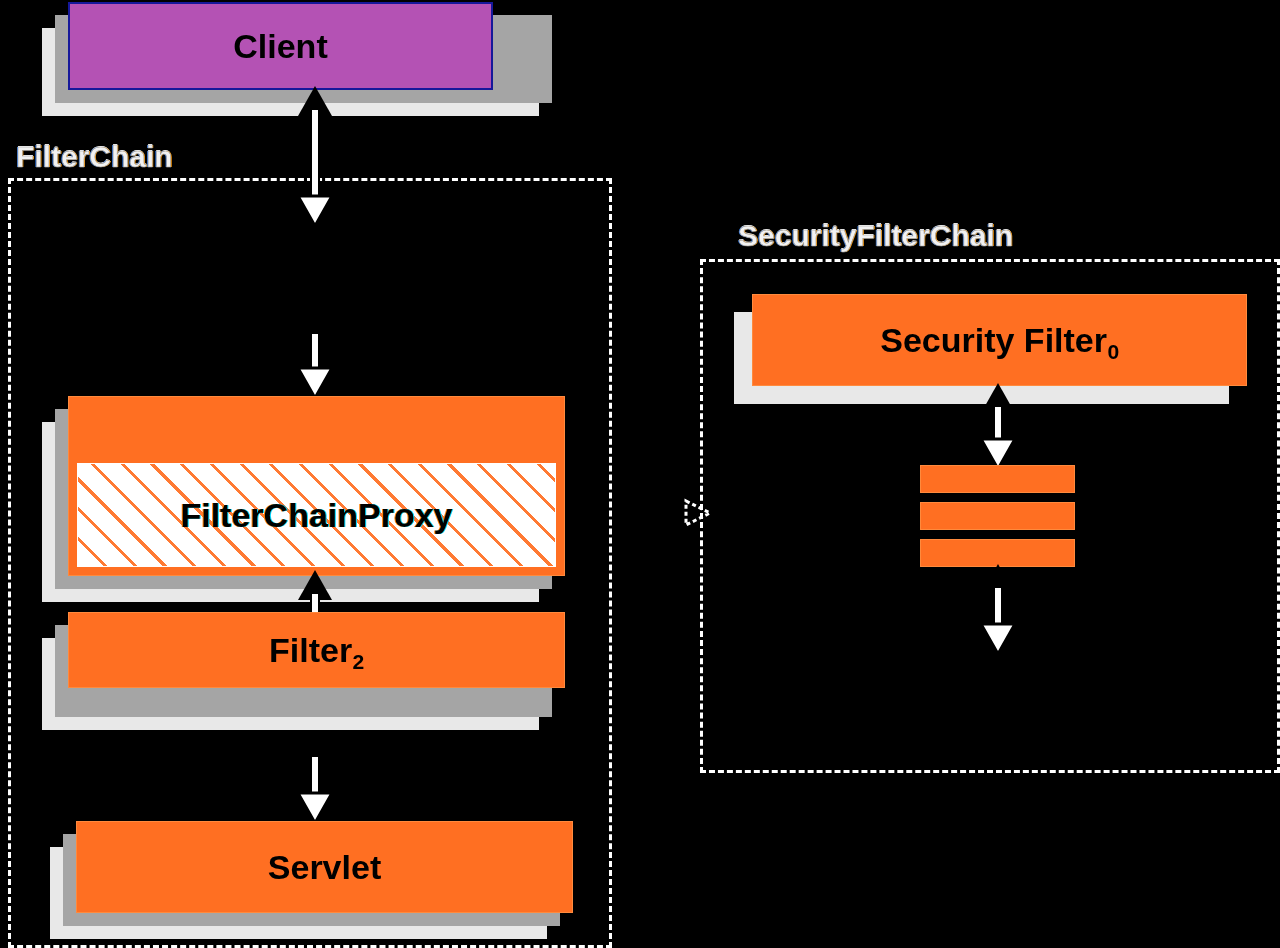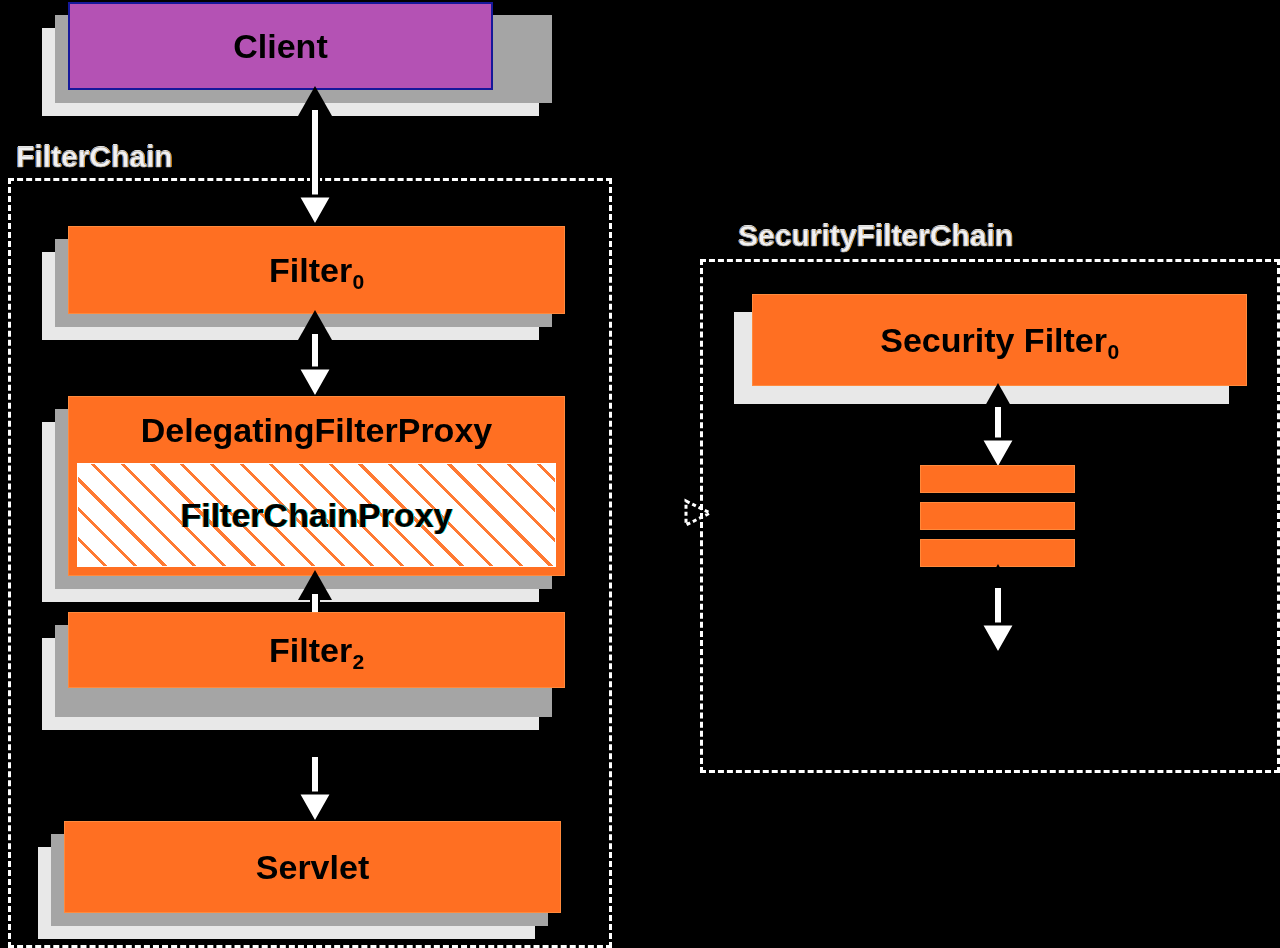--- a/index.html
+++ b/index.html
@@ -199,43 +199,33 @@
   </div>
 
   <div class="arrow" style="left:296px; top:86px; height:142px;">
     <div class="head-up"></div>
     <div class="shaft" style="top:24px; height:94px;"></div>
     <svg style="position:absolute;left:0;bottom:0;" width="38" height="34">
       <polygon points="2,2 36,2 19,32" fill="#ffffff" stroke="#000000" stroke-width="3"></polygon>
     </svg>
   </div>
 
-  <div class="node" style="left:68px; top:226px; width:497px; height:88px;">
-    <div class="shade-back" style="left:-26px; top:26px; width:497px; height:88px;"></div>
-    <div class="shade-mid" style="left:-13px; top:13px; width:497px; height:88px;"></div>
-    <div class="face orange">
-      <span class="node-label"><span>Filter</span><sub>0</sub></span>
-    </div>
-  </div>
 
   <div class="arrow" style="left:296px; top:310px; height:90px;">
     <div class="head-up"></div>
     <div class="shaft" style="top:24px; height:42px;"></div>
     <svg style="position:absolute;left:0;bottom:0;" width="38" height="34">
       <polygon points="2,2 36,2 19,32" fill="#ffffff" stroke="#000000" stroke-width="3"></polygon>
     </svg>
   </div>
 
   <div class="node" style="left:68px; top:396px; width:497px; height:180px;">
     <div class="shade-back" style="left:-26px; top:26px; width:497px; height:180px;"></div>
     <div class="shade-mid" style="left:-13px; top:13px; width:497px; height:180px;"></div>
     <div class="face orange composite">
-      <div class="composite-title">
-        <span class="node-label">DelegatingFilterProxy</span>
-      </div>
       <div class="inner-hatch">
         <span class="node-label">FilterChainProxy</span>
       </div>
     </div>
   </div>
 
   <div class="arrow" style="left:296px; top:570px; height:80px;">
     <div class="head-up"></div>
     <div class="shaft" style="top:24px; height:32px;"></div>
     <svg style="position:absolute;left:0;bottom:0;" width="38" height="34">
@@ -252,21 +242,21 @@
   </div>
 
   <div class="arrow" style="left:296px; top:733px; height:92px;">
     <div class="head-up"></div>
     <div class="shaft" style="top:24px; height:44px;"></div>
     <svg style="position:absolute;left:0;bottom:0;" width="38" height="34">
       <polygon points="2,2 36,2 19,32" fill="#ffffff" stroke="#000000" stroke-width="3"></polygon>
     </svg>
   </div>
 
-  <div class="node" style="left:64px; top:821px; width:497px; height:92px;">
+  <div class="node" style="left:76px; top:821px; width:497px; height:92px;">
     <div class="shade-back" style="left:-26px; top:26px; width:497px; height:92px;"></div>
     <div class="shade-mid" style="left:-13px; top:13px; width:497px; height:92px;"></div>
     <div class="face orange">
       <span class="node-label">Servlet</span>
     </div>
   </div>
 
   <div class="node" style="left:752px; top:294px; width:495px; height:92px;">
     <div class="shade-back" style="left:-18px; top:18px; width:495px; height:92px;"></div>
     <div class="face orange">

